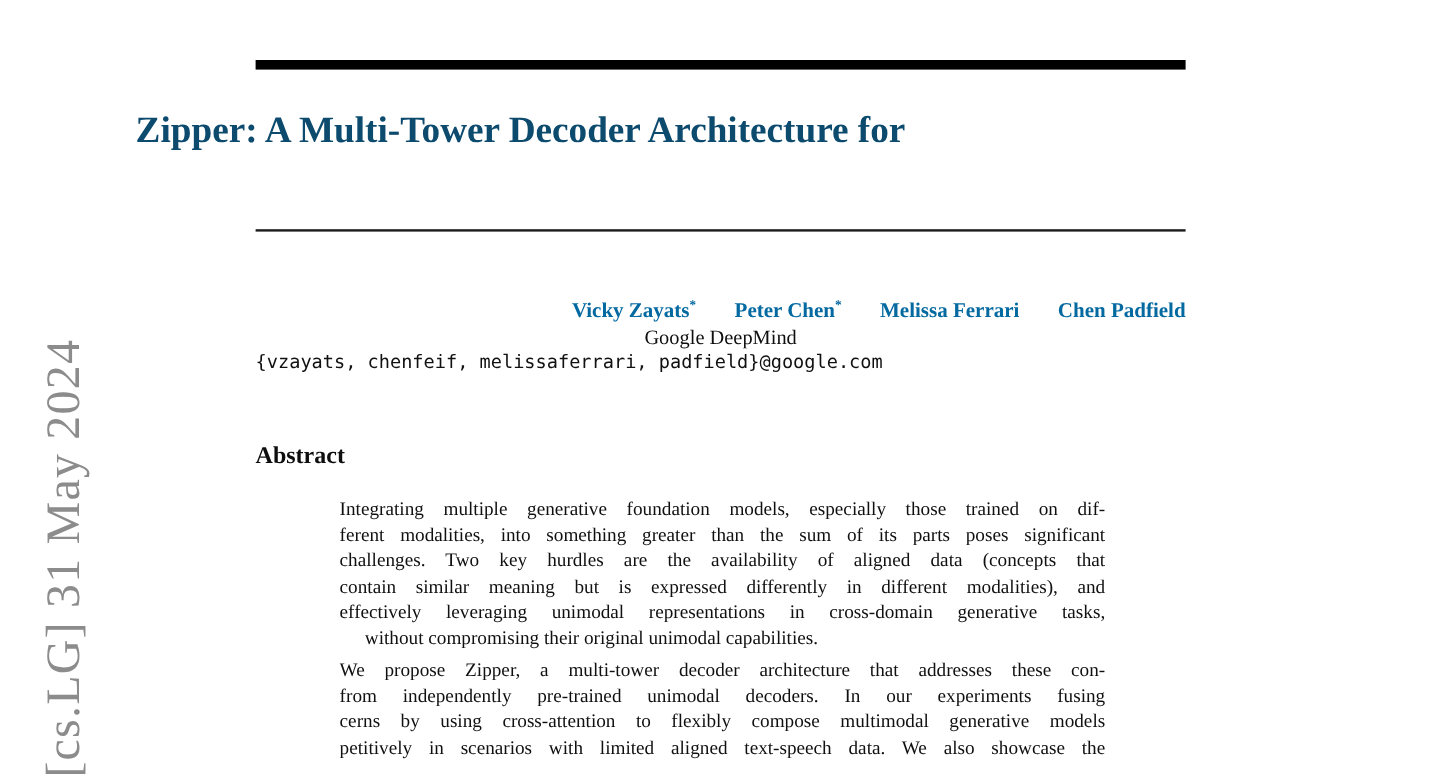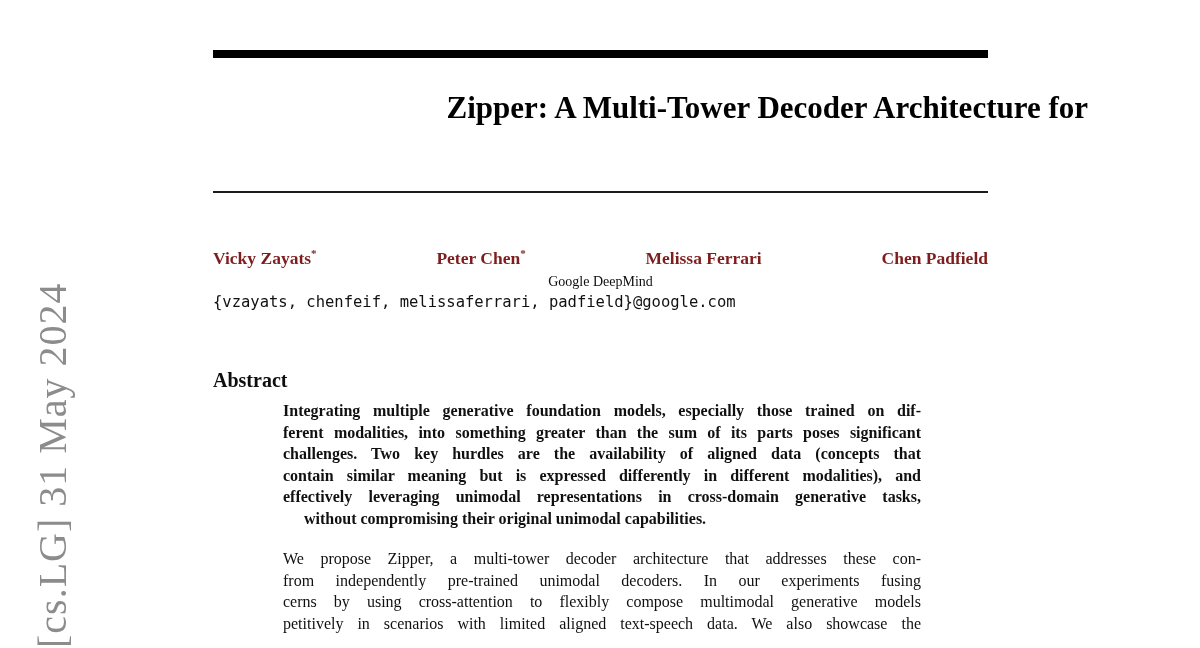--- a/index.html
+++ b/index.html
@@ -33,48 +33,48 @@
   .rule-thin {
     position: absolute;
     left: 213px; top: 191px;
     width: 775px; height: 2px;
     background: #1c1c1c;
   }
   .title {
     position: absolute;
     left: 113px; top: 88px;
     width: 975px;
-    text-align: right;
+    text-align: left;
     font-weight: bold;
     font-size: 31px;
     line-height: 39px;
-    color: #000000;
+    color: #0c4a6e;
   }
   .authors {
     position: absolute;
     left: 213px; top: 247px;
     width: 775px;
     display: flex;
-    justify-content: space-between;
+    justify-content: flex-end;
     gap: 32px;
     font-weight: bold;
     font-size: 17.5px;
     line-height: 22px;
-    color: #7f1d1d;
+    color: #0369a1;
   }
   .authors sup {
     font-size: 11px;
     line-height: 0;
   }
   .affiliation {
     position: absolute;
     left: 213px; top: 271px;
     width: 775px;
     text-align: center;
-    font-size: 14px;
+    font-size: 17px;
     line-height: 21px;
   }
   .email {
     position: absolute;
     left: 213px; top: 292px;
     width: 775px;
     text-align: left;
     font-family: "DejaVu Sans Mono", monospace;
     font-size: 15.5px;
     line-height: 20px;
@@ -99,21 +99,21 @@
     height: 21.6px;
     text-align: justify;
     text-align-last: justify;
     overflow: hidden;
     white-space: nowrap;
   }
   .para .line.last-left {
     text-align-last: left;
     margin-left: 21px;
   }
-  #abstract-p1 { top: 400px; font-weight: bold; }
+  #abstract-p1 { top: 414px; }
   #abstract-p2 { top: 548px; }
 </style>
 </head>
 <body>
 
 <div class="page">
 
   <div class="stamp" style="color: rgb(140, 140, 140);">[cs.LG]  31 May 2024</div>
 
   <div class="rule-thick"></div>

